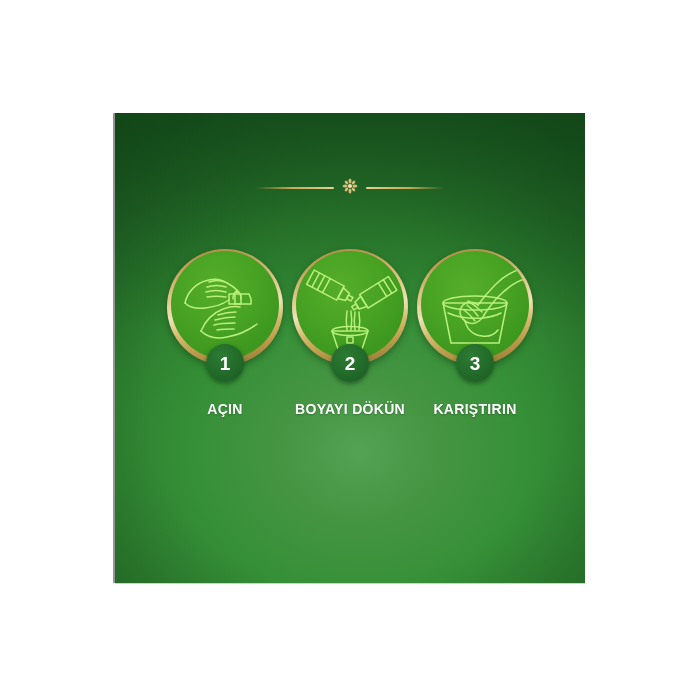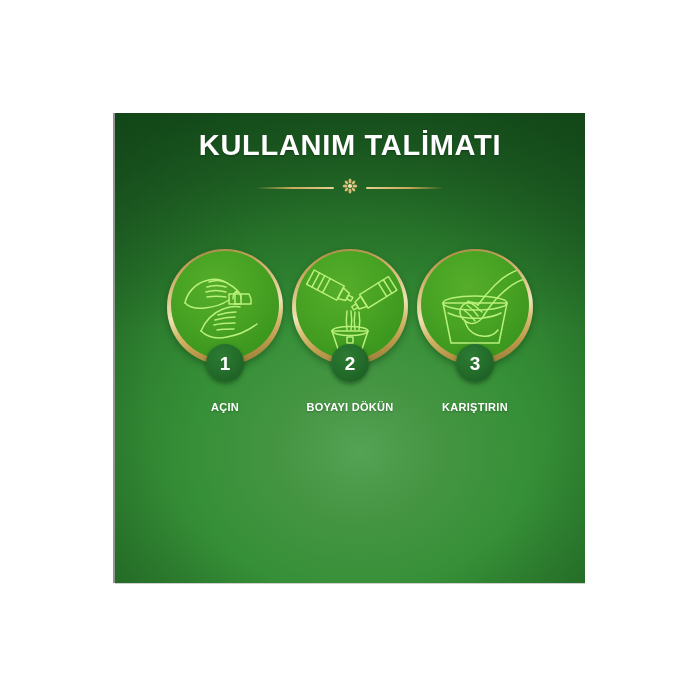--- a/index.html
+++ b/index.html
@@ -162,35 +162,34 @@
     justify-content: center;
     line-height: 1;
     box-shadow: 0 2px 4px rgba(10,45,16,0.5);
     z-index: 5;
   }
 
   
   .caption {
     margin-top: 36px;
     color: #ffffff;
-    font-size: 11px;
+    font-size: 14px;
     font-weight: bold;
     letter-spacing: 0.3px;
     white-space: nowrap;
     text-shadow: 0 1px 2px rgba(0,0,0,0.25);
   }
 </style>
 </head>
 <body>
 
 <div id="canvas">
 
   <div id="panel">
 
-    <div id="title">KULLANIM TALİMATI</div>
 
     <div id="divider">
       <span class="div-line left"></span>
       <span class="div-flower">
         <svg width="16" height="16" viewBox="0 0 16 16">
           <g fill="#d8bd78">
             <circle cx="8" cy="8" r="2.1" fill="#efe0ad"></circle>
             <ellipse cx="8" cy="3.1" rx="1.5" ry="2.5"></ellipse>
             <ellipse cx="8" cy="12.9" rx="1.5" ry="2.5"></ellipse>
             <ellipse cx="3.1" cy="8" rx="2.5" ry="1.5"></ellipse>

